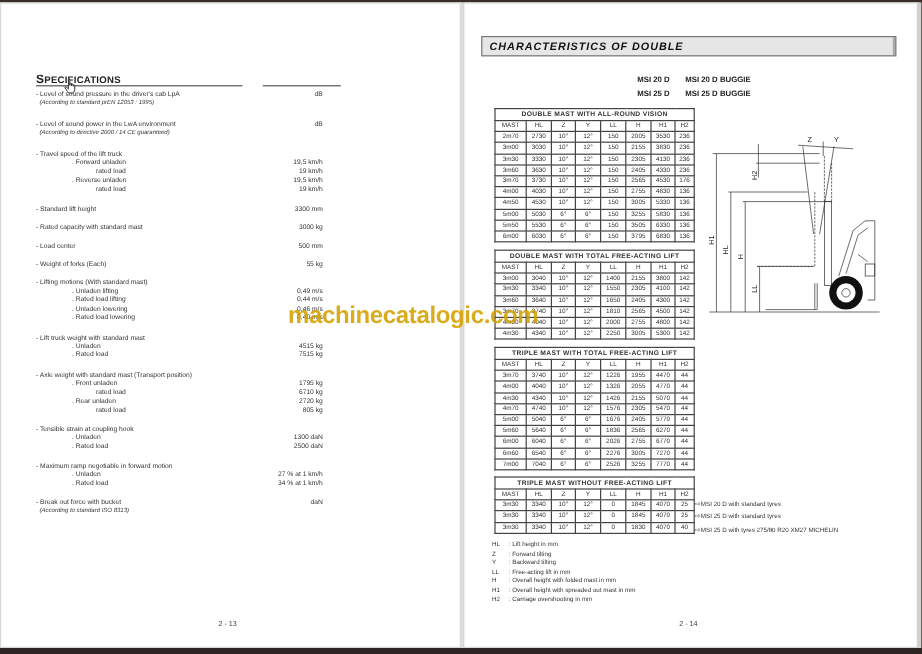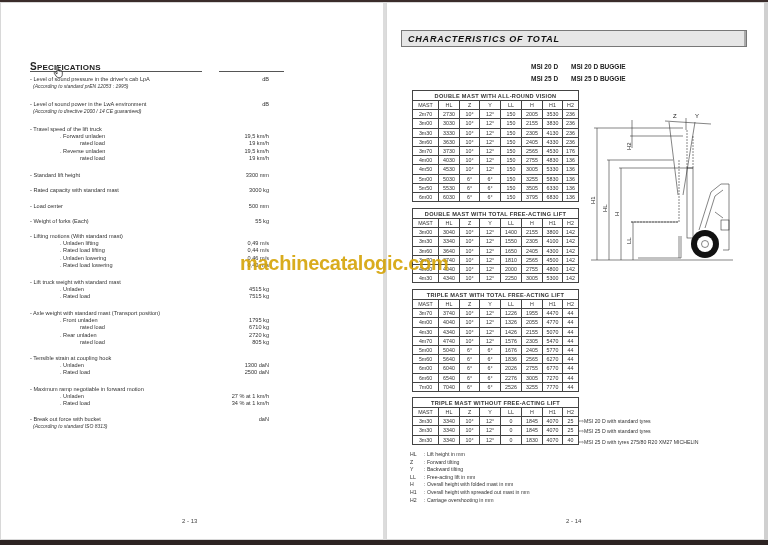--- a/index.html
+++ b/index.html
@@ -126,21 +126,21 @@
     </div>
     <div class="sitem" style="top: 416px;">
       <span class="lbl">- Break out force with bucket</span>
       <span class="note">(According to standard ISO 8313)</span>
       <span class="val" style="top:0">daN</span>
     </div>
   </div>
 <div class="pagenum" style="left:182px; top:518px;">2 - 13</div>
 
 <div class="header-box">
-    <span>CHARACTERISTICS OF TOTAL</span>
+    <span>CHARACTERISTICS OF DOUBLE</span>
   </div>
 <div class="models">
   <div><span class="m1">MSI 20 D</span><span>MSI 20 D BUGGIE</span></div>
   <div><span class="m1">MSI 25 D</span><span>MSI 25 D BUGGIE</span></div>
 </div>
 <div id="tables">
     <table class="mast" style="top: 90px;">
       <colgroup>
         <col class="c0">
         <col class="c1">

